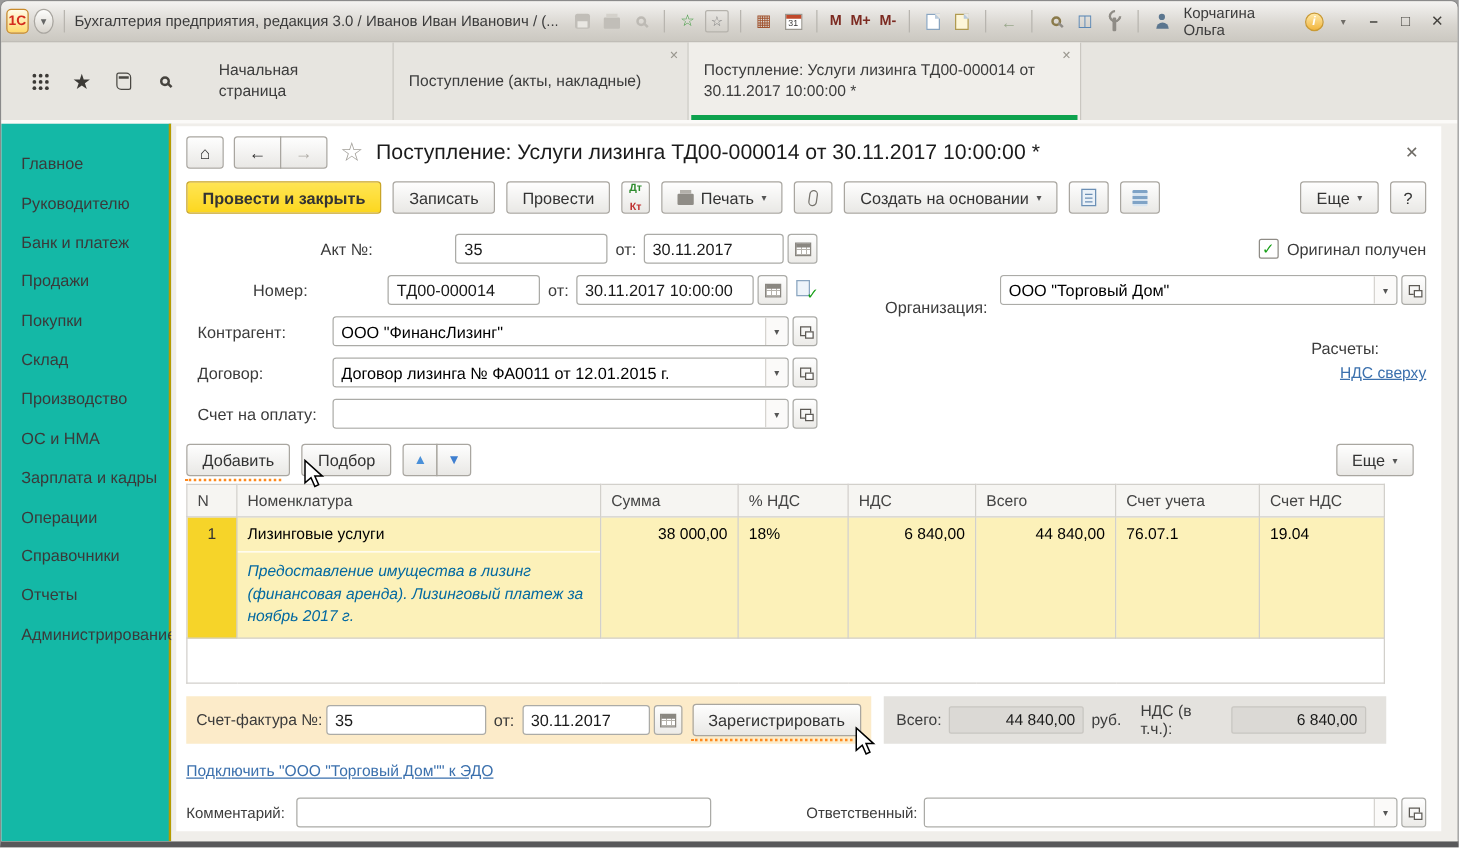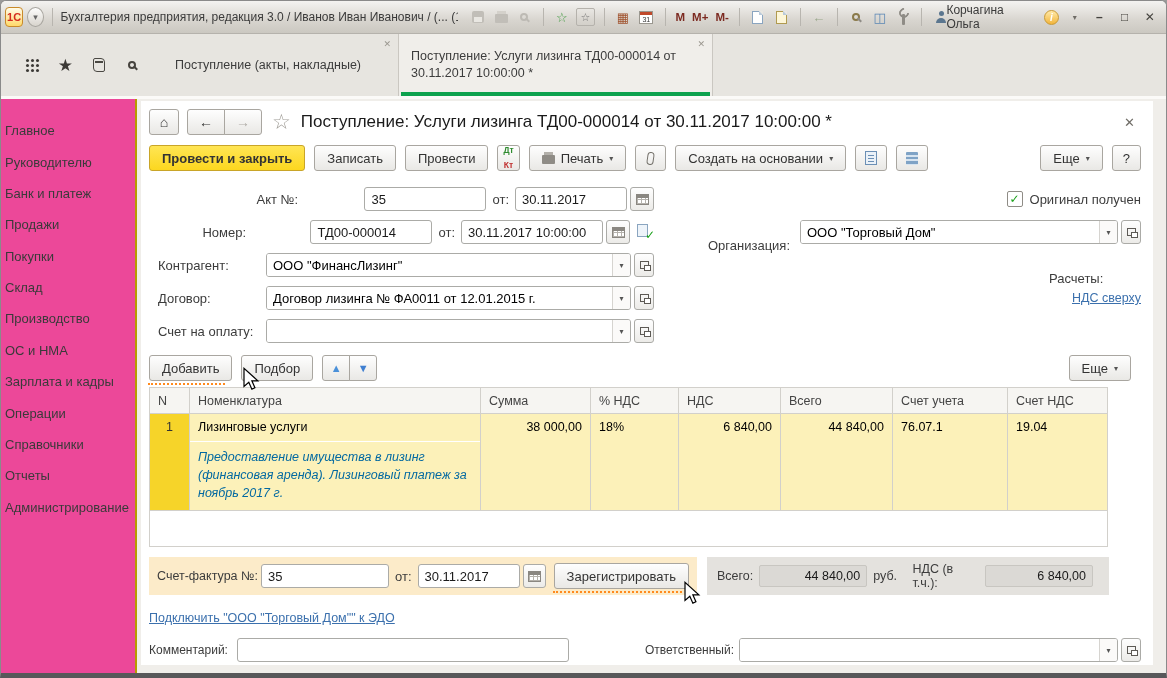--- a/index.html
+++ b/index.html
@@ -37,21 +37,21 @@
   .cal31::before{content:""; position:absolute; top:0; left:0; right:0; height:3px; background:#c0492b;}
   .page{ width:11px;height:13px; background:#fff; border:1px solid #8aa5c0; position:relative;}
   .page::after{content:""; position:absolute; right:-1px; top:-1px; border-style:solid; border-width:0 4px 4px 0;
     border-color:#e9e7e2 #e9e7e2 #b9cadb #b9cadb;}
   .wrench{ width:3px;height:11px; background:#8f8c86; border-radius:1px; position:relative; margin-top:4px;}
   .wrench::before{content:""; position:absolute; top:-6px; left:-3px; width:6px;height:6px;
     border:2px solid #8f8c86; border-radius:50%; border-top-color:transparent; transform:rotate(45deg);}
   .person{ width:12px;height:12px; position:relative; display:inline-block;}
   .person::before{content:""; position:absolute; left:3.5px; top:0; width:5px;height:5px; border-radius:50%; background:#5b768f;}
   .person::after{content:""; position:absolute; left:1px; bottom:0; width:10px;height:5px; border-radius:5px 5px 0 0; background:#5b768f;}
-  .tb-user{ display:inline-flex; align-items:center; gap:0; font-size:12px; color:#3b3b3b; padding:0 4px;}
+  .tb-user{ display:inline-flex; align-items:center; gap:12px; font-size:12px; color:#3b3b3b; padding:0 4px;}
   .info-circ{ width:15px;height:15px;border-radius:50%; background:linear-gradient(#ffe9a8,#f2b53c);
     border:1px solid #c99a35; color:#fff; font-size:10px; font-weight:bold; font-style:italic;
     display:inline-flex;align-items:center;justify-content:center;}
   .wbtn{ width:22px;height:18px; display:inline-flex;align-items:center;justify-content:center;
     color:#44423e; font-size:12px; font-weight:bold;}
 
   
   .tabbar{ height:62px; background:#e7e5e0; display:flex; align-items:stretch;}
   .panel-tools{ width:162px; display:flex; align-items:center; justify-content:space-evenly; padding:0 10px;}
   .pt{ display:inline-flex; align-items:center; justify-content:center; width:24px; height:24px;}
@@ -64,21 +64,21 @@
   .scrollic::before{content:""; position:absolute; left:1px; top:2px; right:1px; height:1.5px; background:#4a4843;}
   .tab{ position:relative; border-right:1px solid #cac7c1; display:flex; align-items:center;
     padding:4px 22px 4px 12px; font-size:12.5px; color:#3c3c3c; max-width:320px;}
   .tab .x{ position:absolute; top:5px; right:7px; font-size:9px; color:#9a978f;}
   .tab.active{ background:#f0eeea;}
   .tab.active::after{content:""; position:absolute; left:2px; right:2px; bottom:0; height:4px; background:#0da24e;}
   .tab-label{ line-height:1.35;}
 
   
   .main{ display:flex; height:577px; border-top:3px solid #fbfaf8;}
-  .sidebar{ width:136px; background:#ec4899; border-right:2px solid #b79b00; padding:16px 0 0 4px;}
+  .sidebar{ width:136px; background:#14b8a6; border-right:2px solid #b79b00; padding:16px 0 0 16px;}
   .sb-item{ font-size:13px; color:#3a3a3a; padding:8.2px 0; cursor:default;}
   .content-wrap{ flex:1; background:#f0eeea; padding:2px 13px 8px 4px;}
   .content{ background:#fff; height:100%; padding:8px 12px 0 8px; position:relative;}
 
   
   .doc-header{ display:flex; align-items:center; gap:8px; margin-bottom:10px;}
   .sq-btn{ height:26px; min-width:30px; border:1px solid #a9a6a0; border-radius:3px;
     background:linear-gradient(#fefefe,#e9e8e5); display:inline-flex; align-items:center; justify-content:center;
     font-size:14px; color:#333; padding:0 6px;}
   .nav-group{ display:inline-flex;}
@@ -249,20 +249,23 @@
           <span class="grid-dots"></span>
         </span>
       <span class="pt star-b">★</span>
       <span class="pt">
           <span class="scrollic"></span>
         </span>
       <span class="pt">
           <span class="magni dark"></span>
         </span>
     </div>
+    <div class="tab" style="width:152px">
+      <span class="tab-label">Начальная страница</span>
+    </div>
     <div class="tab" style="width:236px">
       <span class="tab-label">Поступление (акты, накладные)</span>
       <span class="x">✕</span>
     </div>
     <div class="tab active" style="width:314px">
       <span class="tab-label">Поступление: Услуги лизинга ТД00-000014 от 30.11.2017 10:00:00 *</span>
       <span class="x">✕</span>
     </div>
   </div>
 

